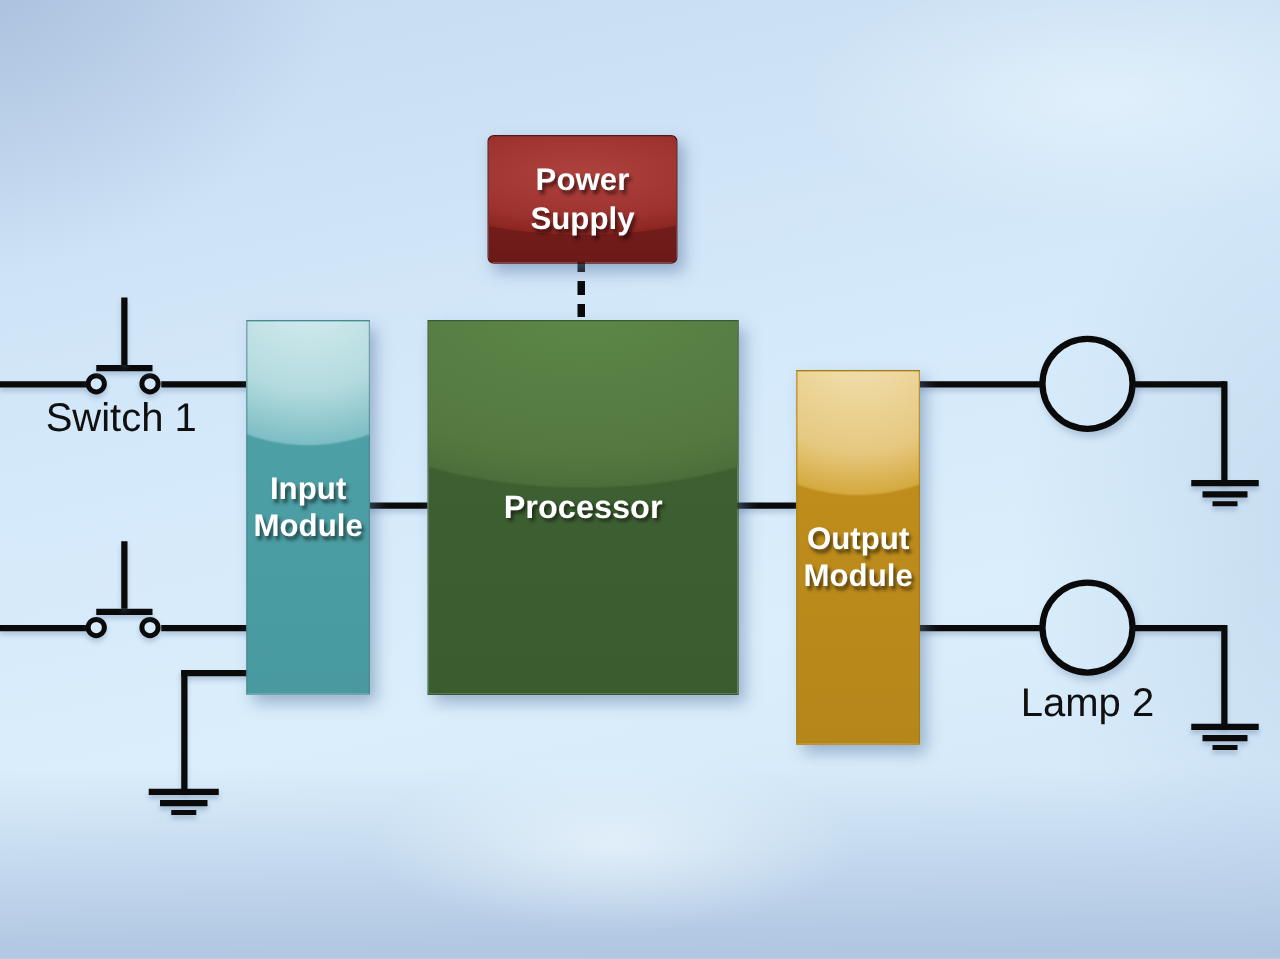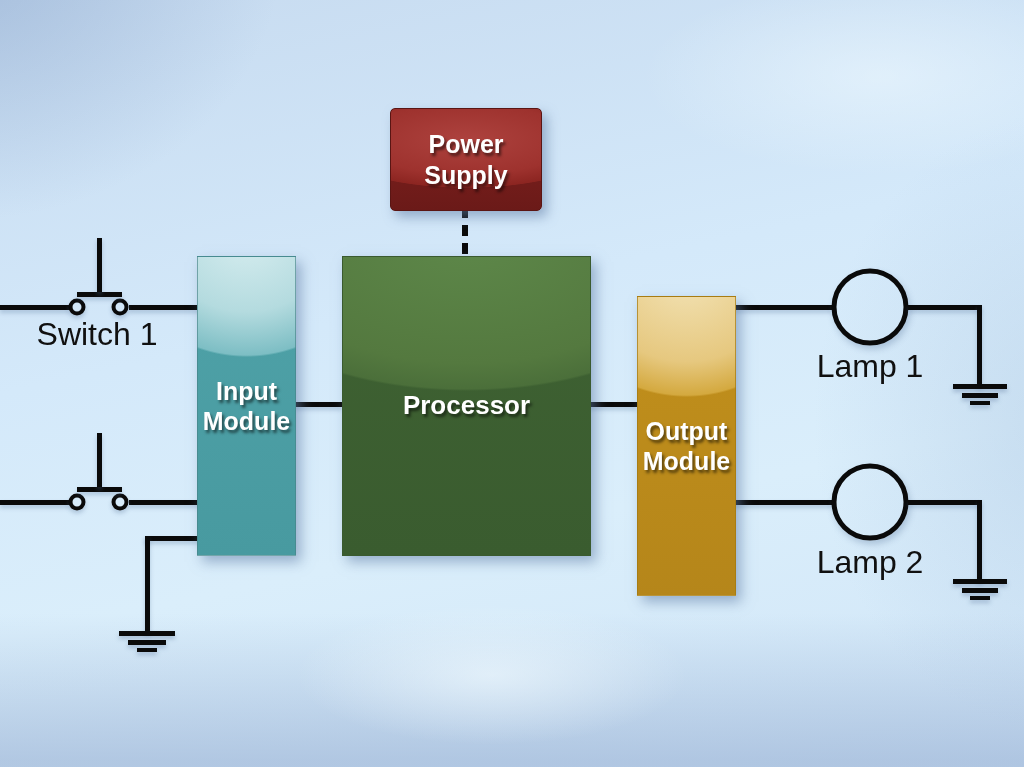--- a/index.html
+++ b/index.html
@@ -113,21 +113,20 @@
 
   <div class="wire" style="left:685px;top:305px;width:148px;height:5px"></div>
   <div class="lamp-circle" style="left:870px;top:307px"></div>
   <div class="wire" style="left:908px;top:305px;width:72px;height:5px"></div>
   <div class="wire" style="left:977px;top:305px;width:5px;height:82px"></div>
   <div>
     <div class="gbar" style="left:953px;top:384px;width:54px;height:5px"></div>
     <div class="gbar" style="left:962px;top:393px;width:36px;height:4.5px"></div>
     <div class="gbar" style="left:970px;top:401px;width:20px;height:4px"></div>
   </div>
-  <div class="io-label" style="left:870px;top:348px">Lamp 1</div>
 
   <div class="wire" style="left:685px;top:500px;width:148px;height:5px"></div>
   <div class="lamp-circle" style="left:870px;top:502px"></div>
   <div class="wire" style="left:908px;top:500px;width:72px;height:5px"></div>
   <div class="wire" style="left:977px;top:500px;width:5px;height:82px"></div>
   <div>
     <div class="gbar" style="left:953px;top:579px;width:54px;height:5px"></div>
     <div class="gbar" style="left:962px;top:588px;width:36px;height:4.5px"></div>
     <div class="gbar" style="left:970px;top:596px;width:20px;height:4px"></div>
   </div>

